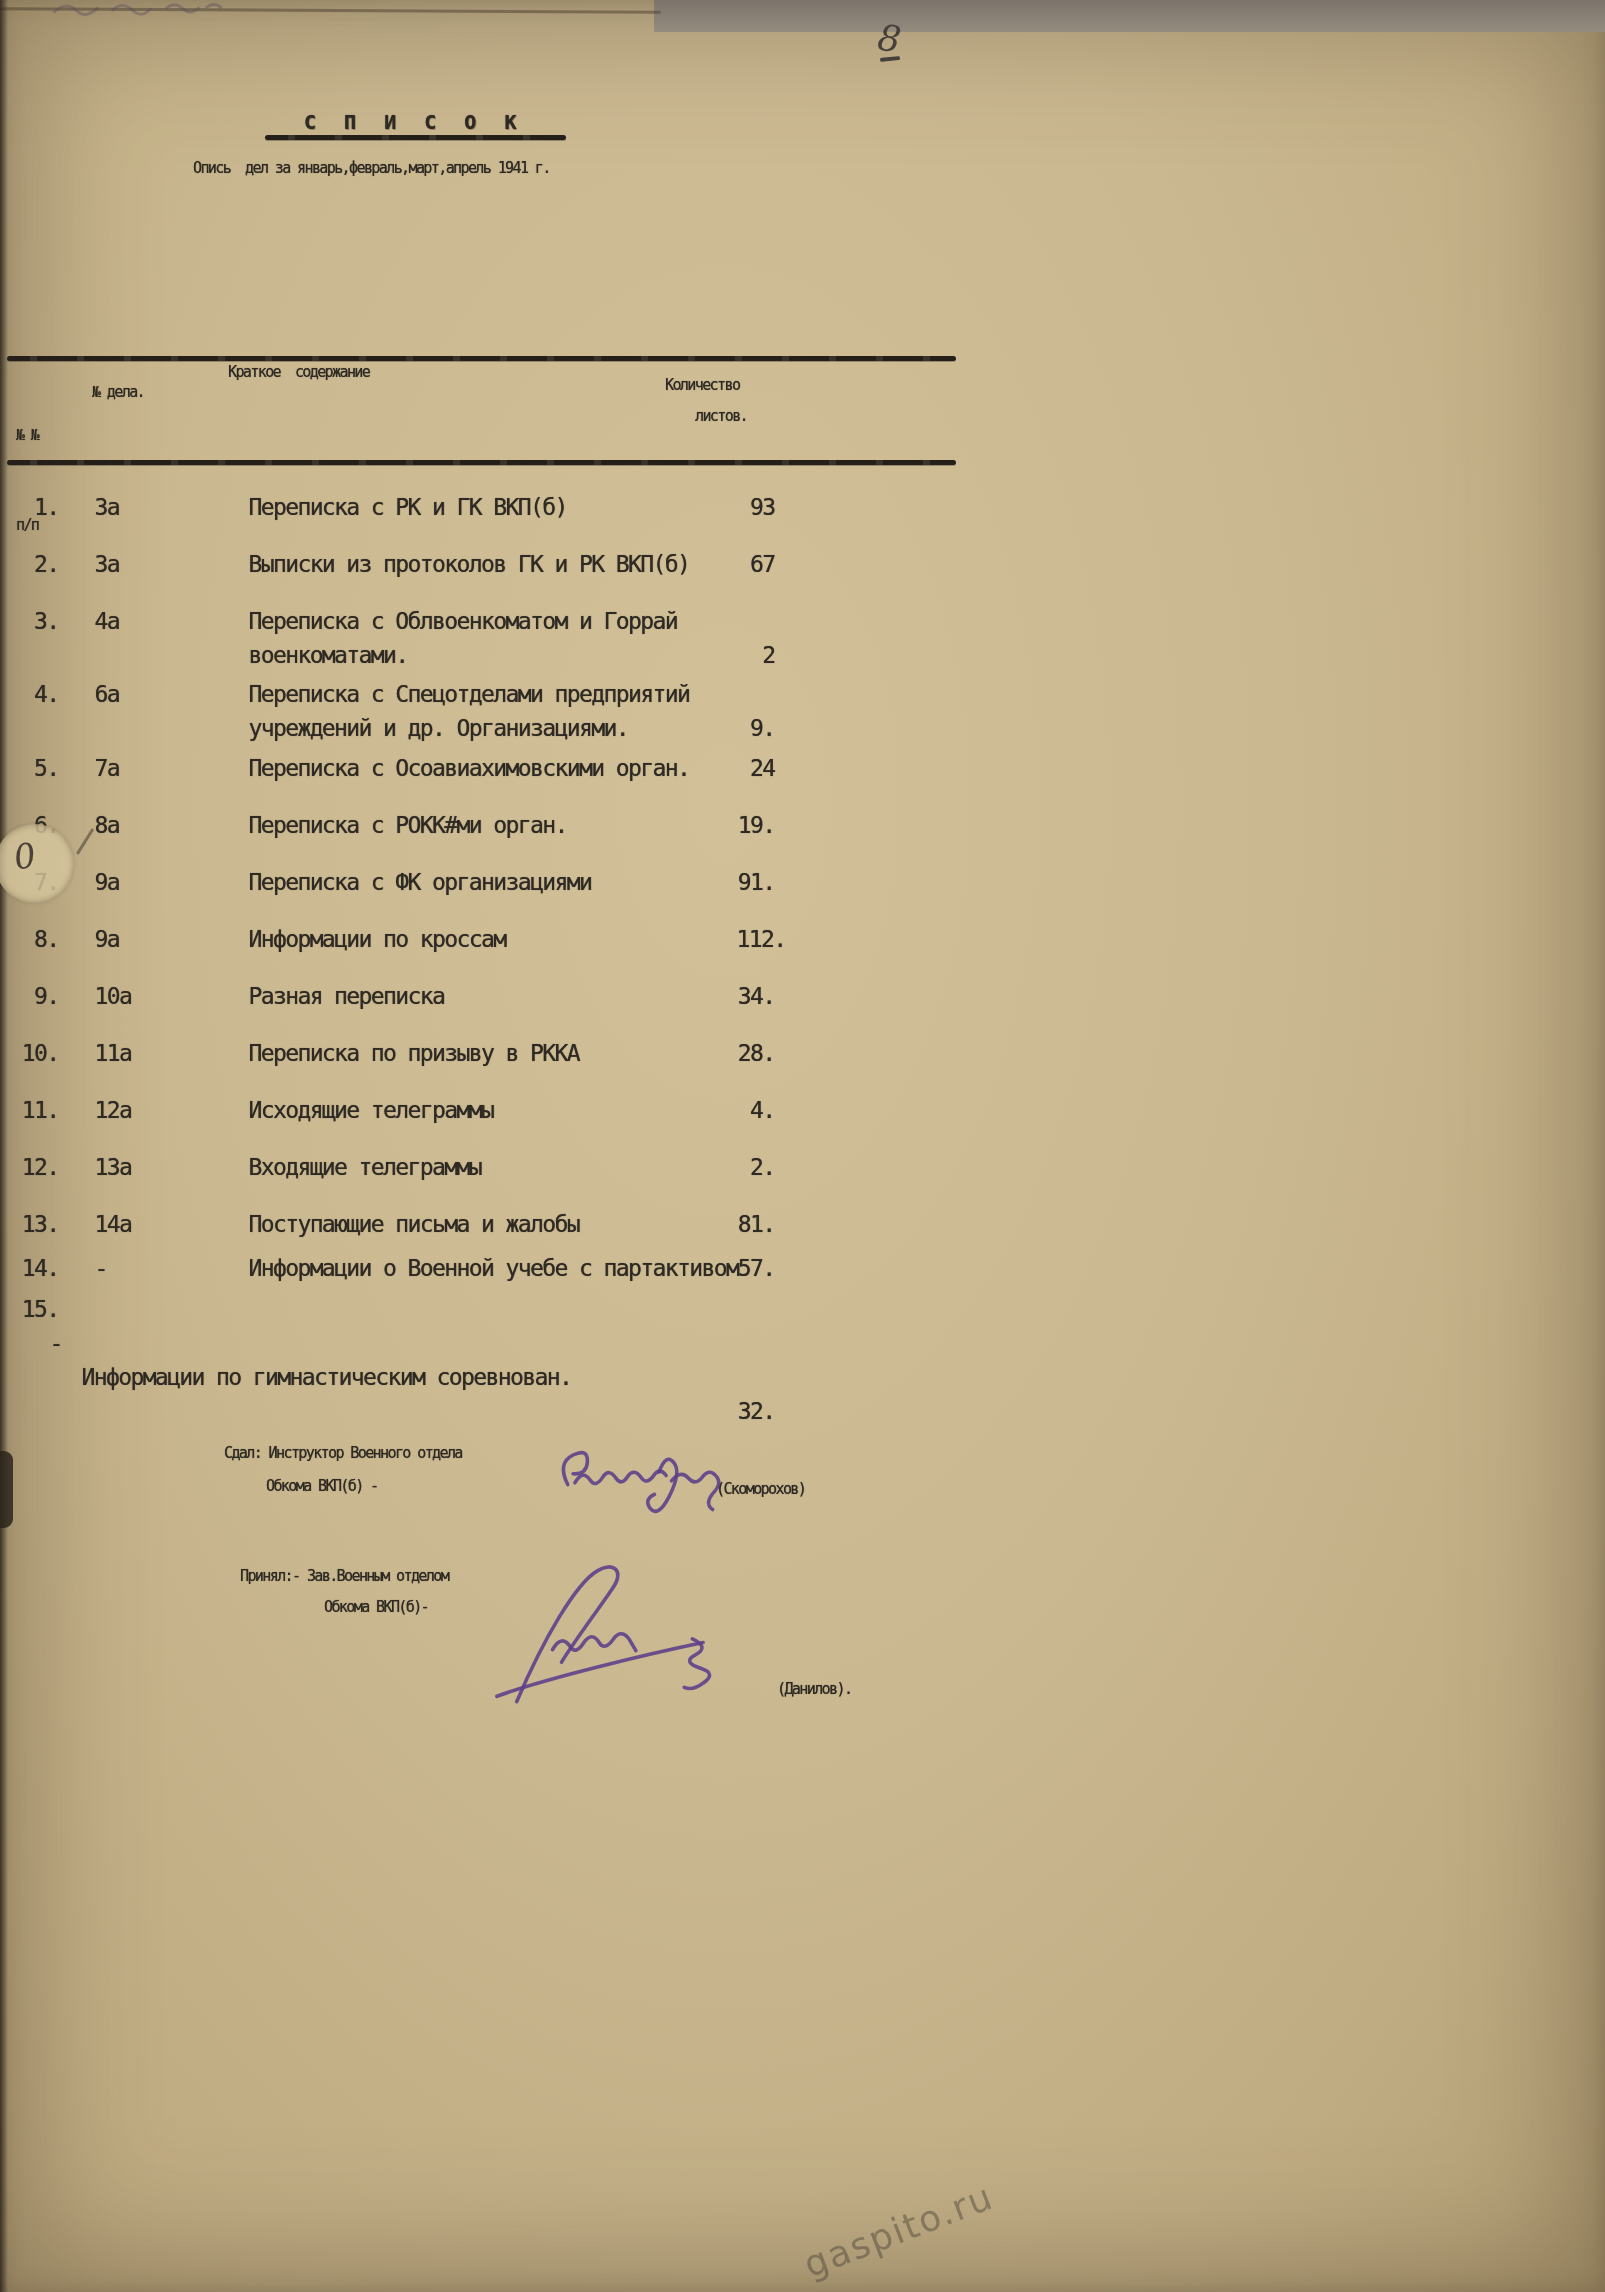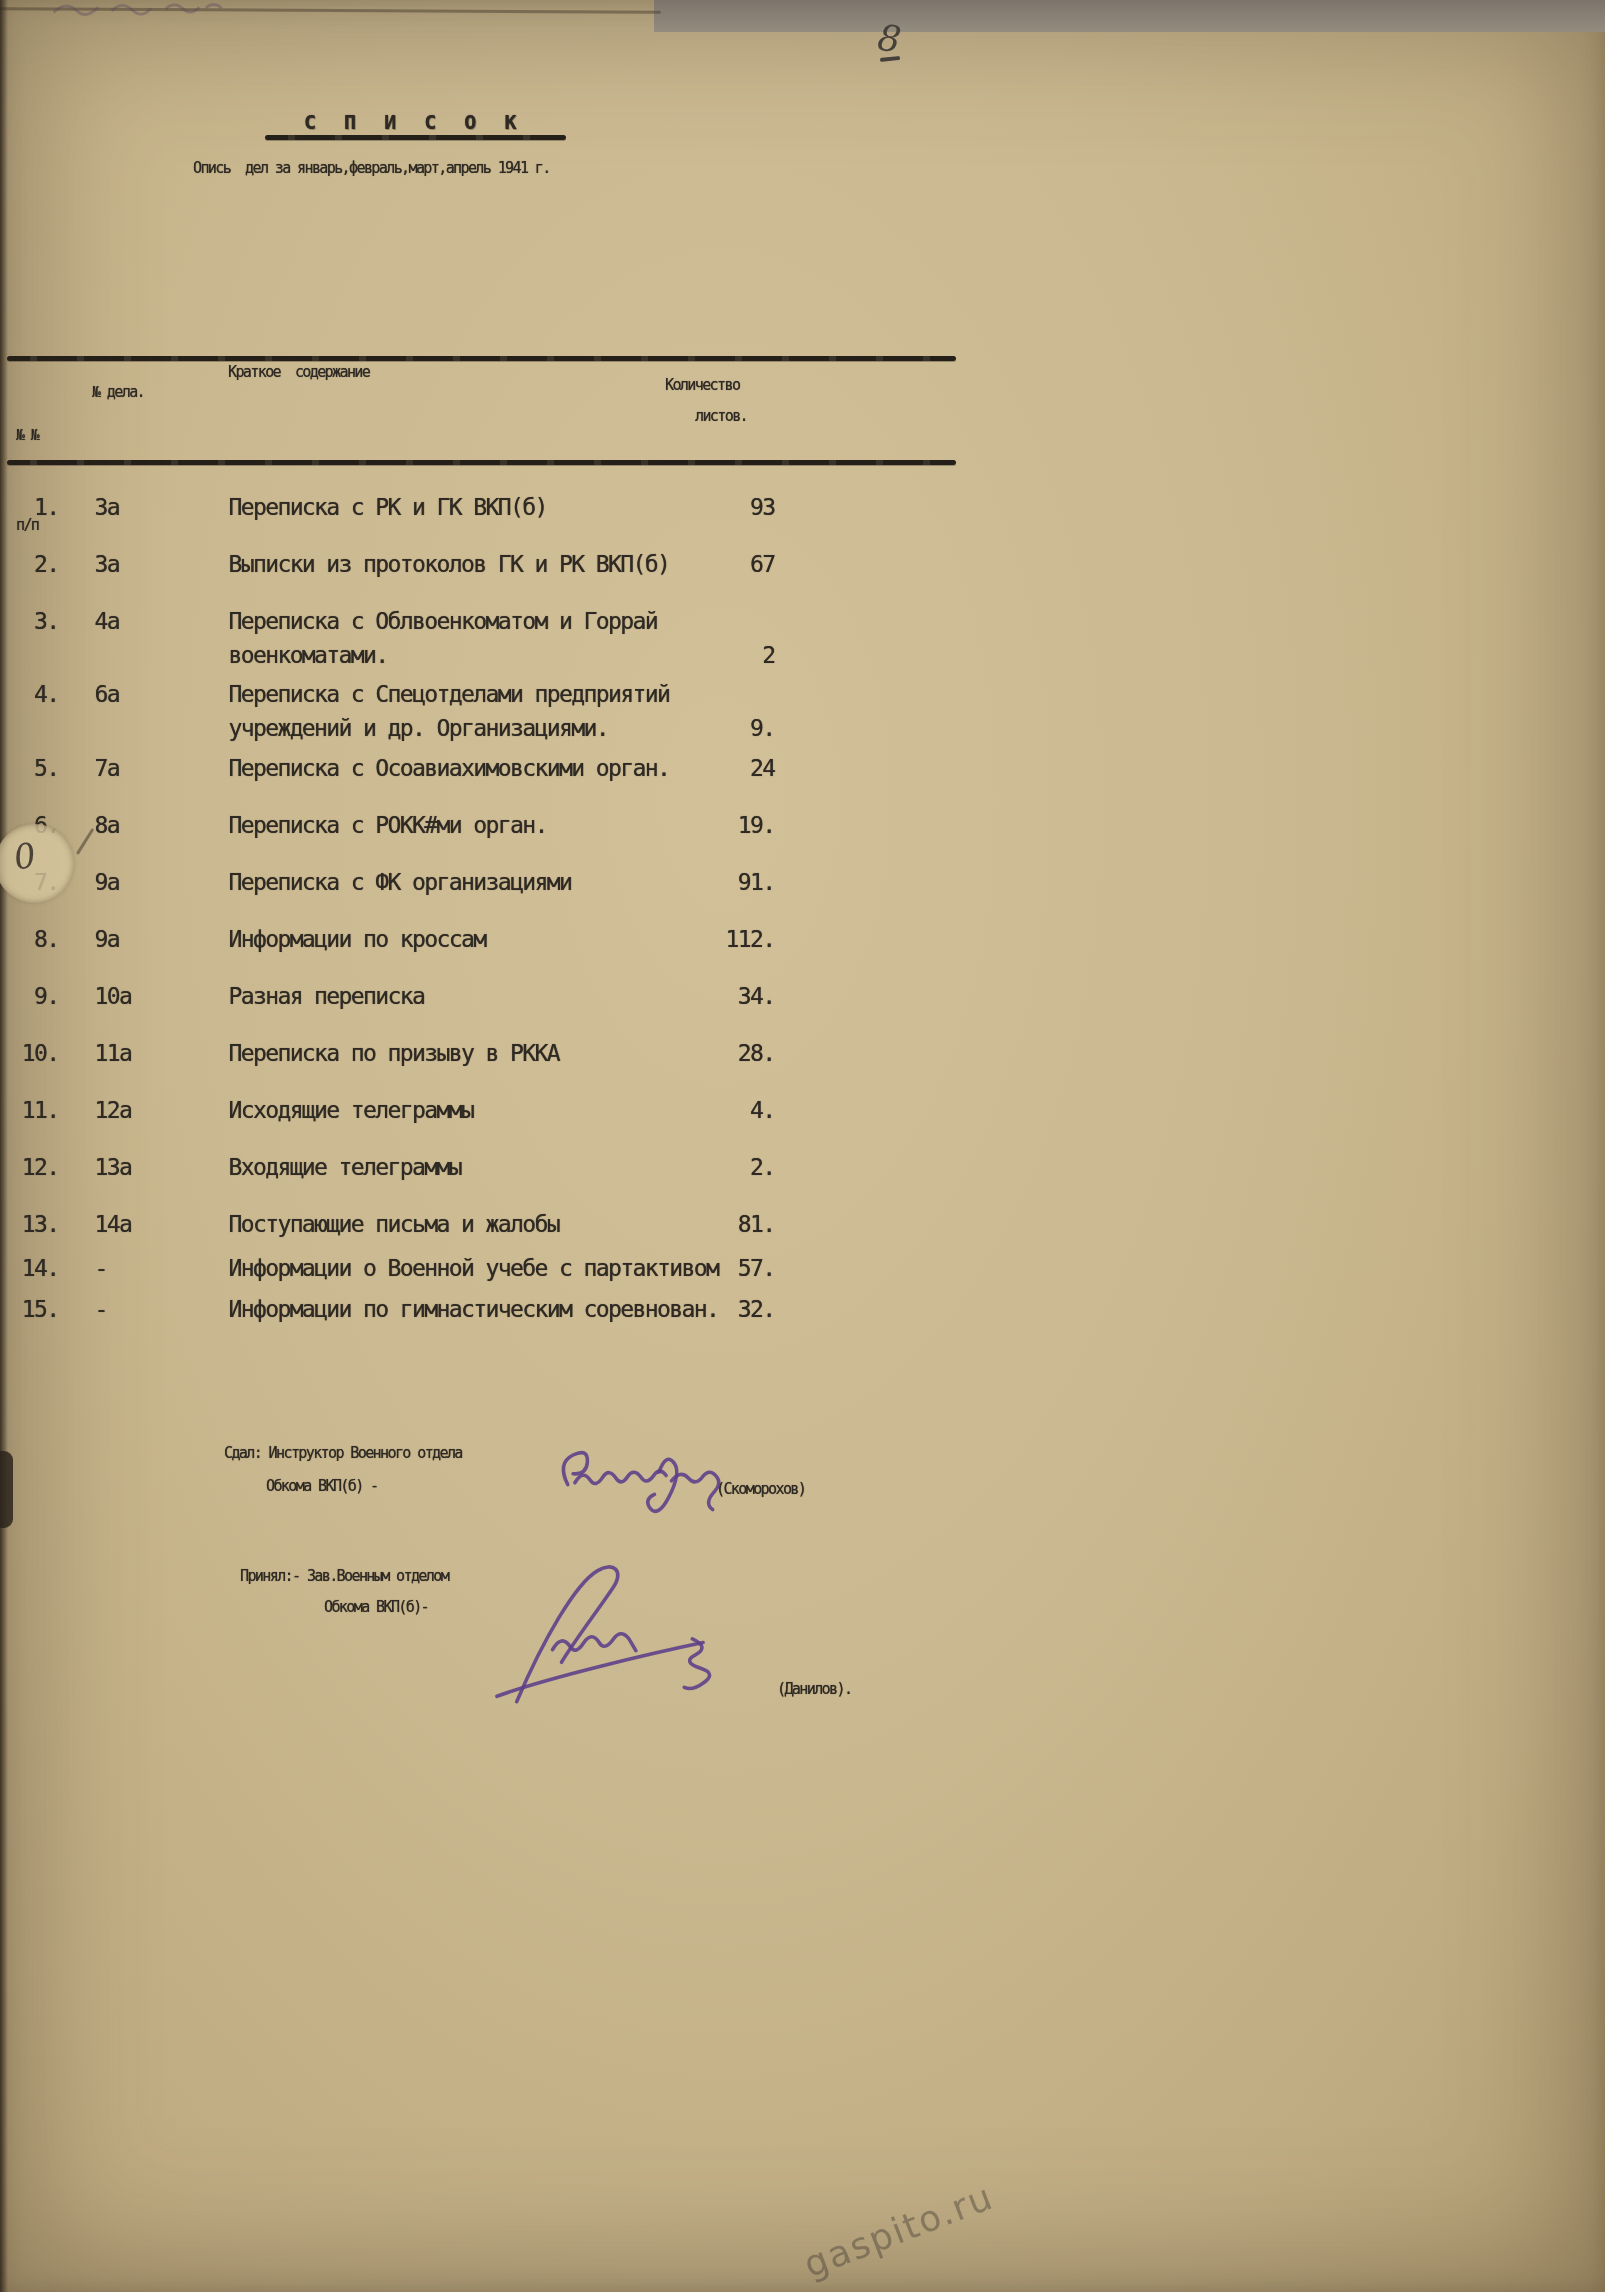--- a/index.html
+++ b/index.html
@@ -36,29 +36,29 @@
     position:absolute;height:2.7px;background:rgba(74,62,46,.5);border-radius:1.8px;
   }
   
   .rows{
     position:absolute;left:13.4px;top:490px;width:761px;
   }
   .row{display:flex;align-items:flex-start;margin-bottom:23px;line-height:34px;}
   .row.two{margin-bottom:5.4px;}
   .row:nth-child(13){margin-bottom:9.9px;}
   .row:nth-child(14){margin-bottom:7.2px;}
-  .row:nth-child(15){margin-bottom:0;}
+  .row:nth-child(15){margin-bottom:0;flex-direction:column;}
   .row span, .row .c-desc{
     font-family:"DejaVu Sans Mono", monospace;font-size:23px;letter-spacing:-1.6px;
     color:#2e2a23;text-shadow:0 0 0.9px rgba(46,42,35,.68), 0.4px 0.4px 0 rgba(46,42,35,.28);
     white-space:pre;
   }
   .c-n{width:45px;text-align:right;flex:none;}
   .c-delo{width:86px;margin-left:36px;flex:none;}
-  .c-desc{width:488px;margin-left:48px;flex:none;overflow:visible;}
+  .c-desc{width:488px;margin-left:68px;flex:none;overflow:visible;}
   .c-count{flex:1;text-align:right;align-self:flex-end;}
   
   .top-strip{
     position:absolute;top:0;left:654px;right:0;height:32px;
     background:linear-gradient(#7c746a,#958c80);
   }
   .left-binding{
     position:absolute;top:0;left:0;width:8px;height:100%;
     background:linear-gradient(90deg, rgba(45,36,26,.85), rgba(45,36,26,0));
   }

